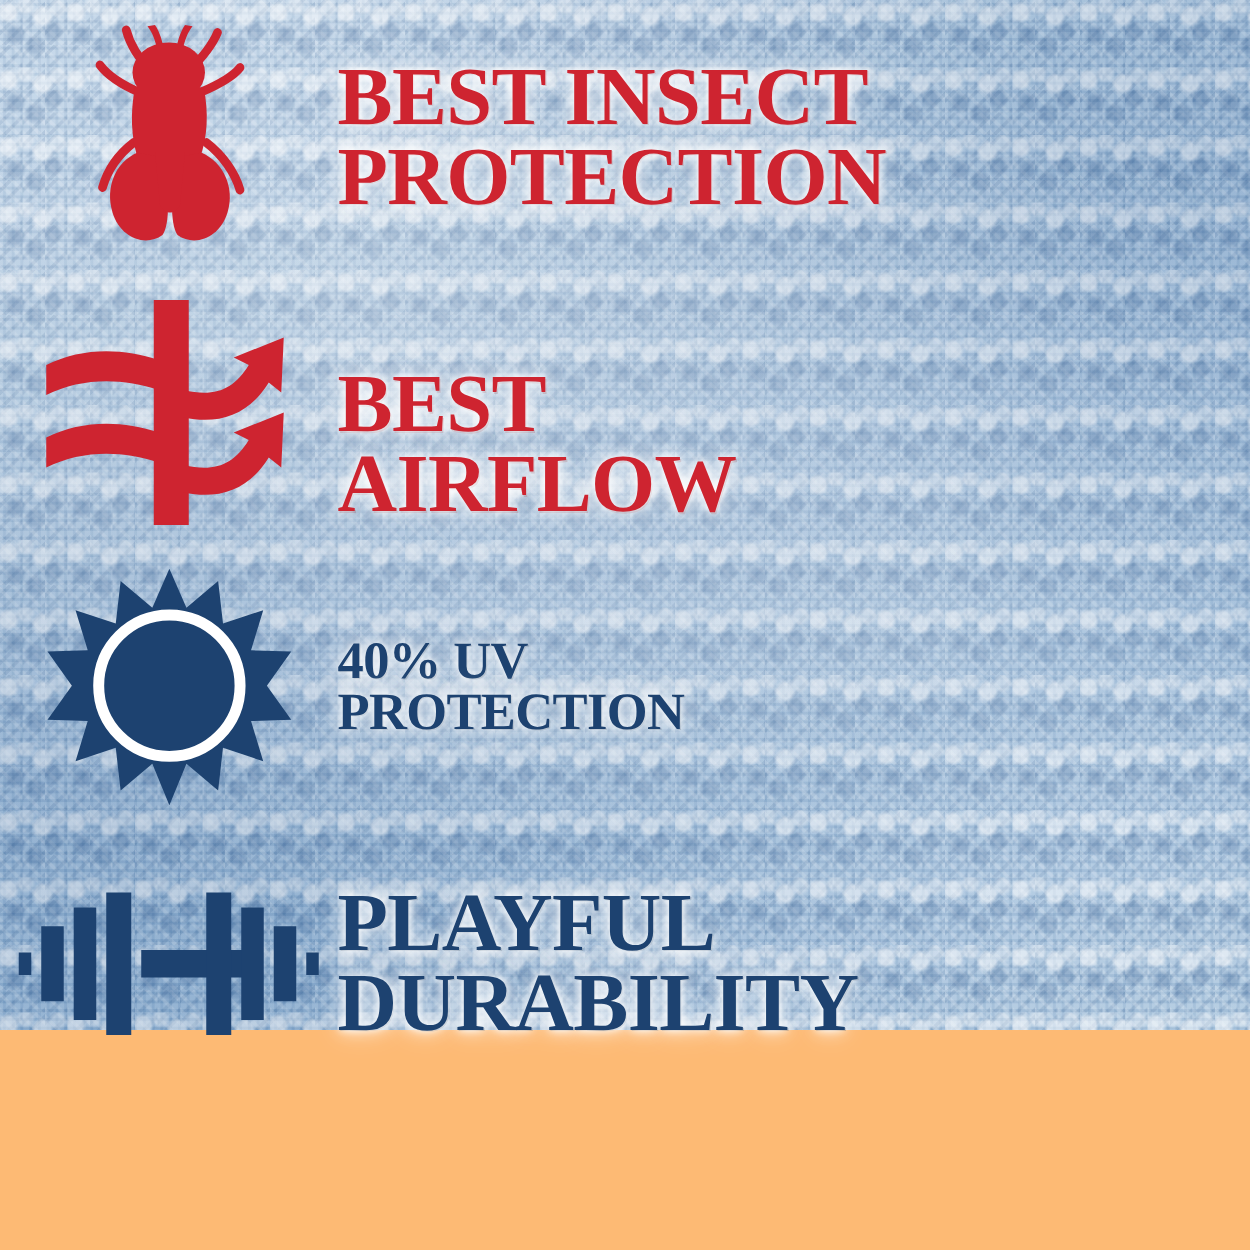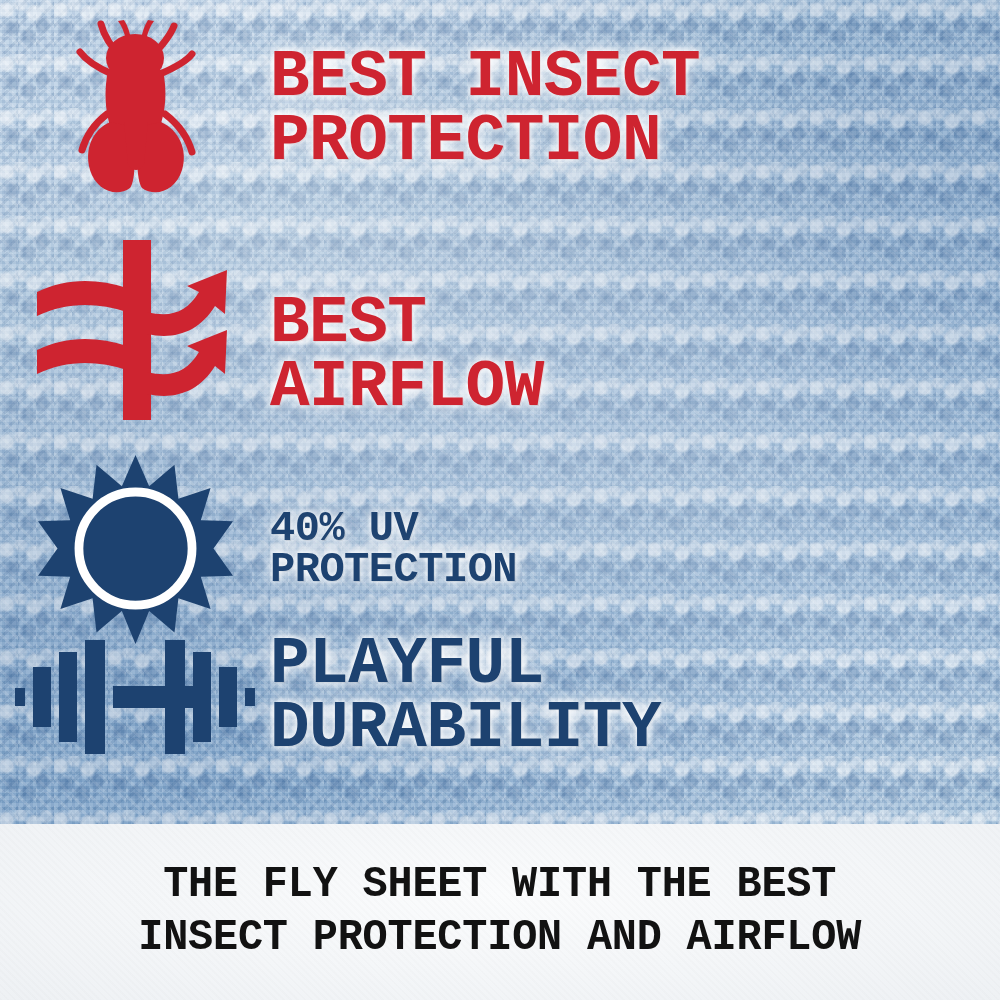--- a/index.html
+++ b/index.html
@@ -5,21 +5,21 @@
   html, body {
     margin: 0;
     padding: 0;
     background: #ffffff;
   }
   #stage {
     position: relative;
     width: 1000px;
     height: 1000px;
     overflow: hidden;
-    font-family: Liberation Mono, monospace;
+    font-family: Liberation Serif, serif;
     background: #fdba74;
   }
 
   
   .fabric {
     position: absolute;
     left: 0;
     top: 0;
     width: 1000px;
     height: 824px;
@@ -202,21 +202,21 @@
                   0,126 20,98 0,70 33,69 23,36 56,47 60,12 86,34"></polygon>
         <circle cx="100" cy="98" r="58" fill="none" stroke="#ffffff" stroke-width="9"></circle>
       </svg>
     </div>
     <div class="text-cell">
       <p class="headline navy" style="font-size:42px;">40% UV
 PROTECTION</p>
     </div>
   </div>
 
-  <div class="row" style="left:0; top:612px; width:870px; height:170px;align-items:center;">
+  <div class="row" style="left:0; top:686px; width:870px; height:170px;align-items:center;">
     <div class="icon-cell">
       <svg width="240" height="130" viewBox="0 0 240 130">
         <g fill="#1d4270">
           <rect x="0" y="56" width="10" height="18"></rect>
           <rect x="18" y="35" width="18" height="60"></rect>
           <rect x="44" y="20" width="18" height="90"></rect>
           <rect x="70" y="8" width="20" height="114"></rect>
           <rect x="98" y="54" width="84" height="22"></rect>
           <rect x="150" y="8" width="20" height="114"></rect>
           <rect x="178" y="20" width="18" height="90"></rect>
@@ -224,18 +224,14 @@
           <rect x="230" y="56" width="10" height="18"></rect>
         </g>
       </svg>
     </div>
     <div class="text-cell">
       <p class="headline navy" style="font-size:66px;">PLAYFUL
 DURABILITY</p>
     </div>
   </div>
 
-  <div class="caption-band">
-    <p class="caption-text">THE FLY SHEET WITH THE BEST
-INSECT PROTECTION AND AIRFLOW</p>
-  </div>
 
 </div>
 
 </body></html>

